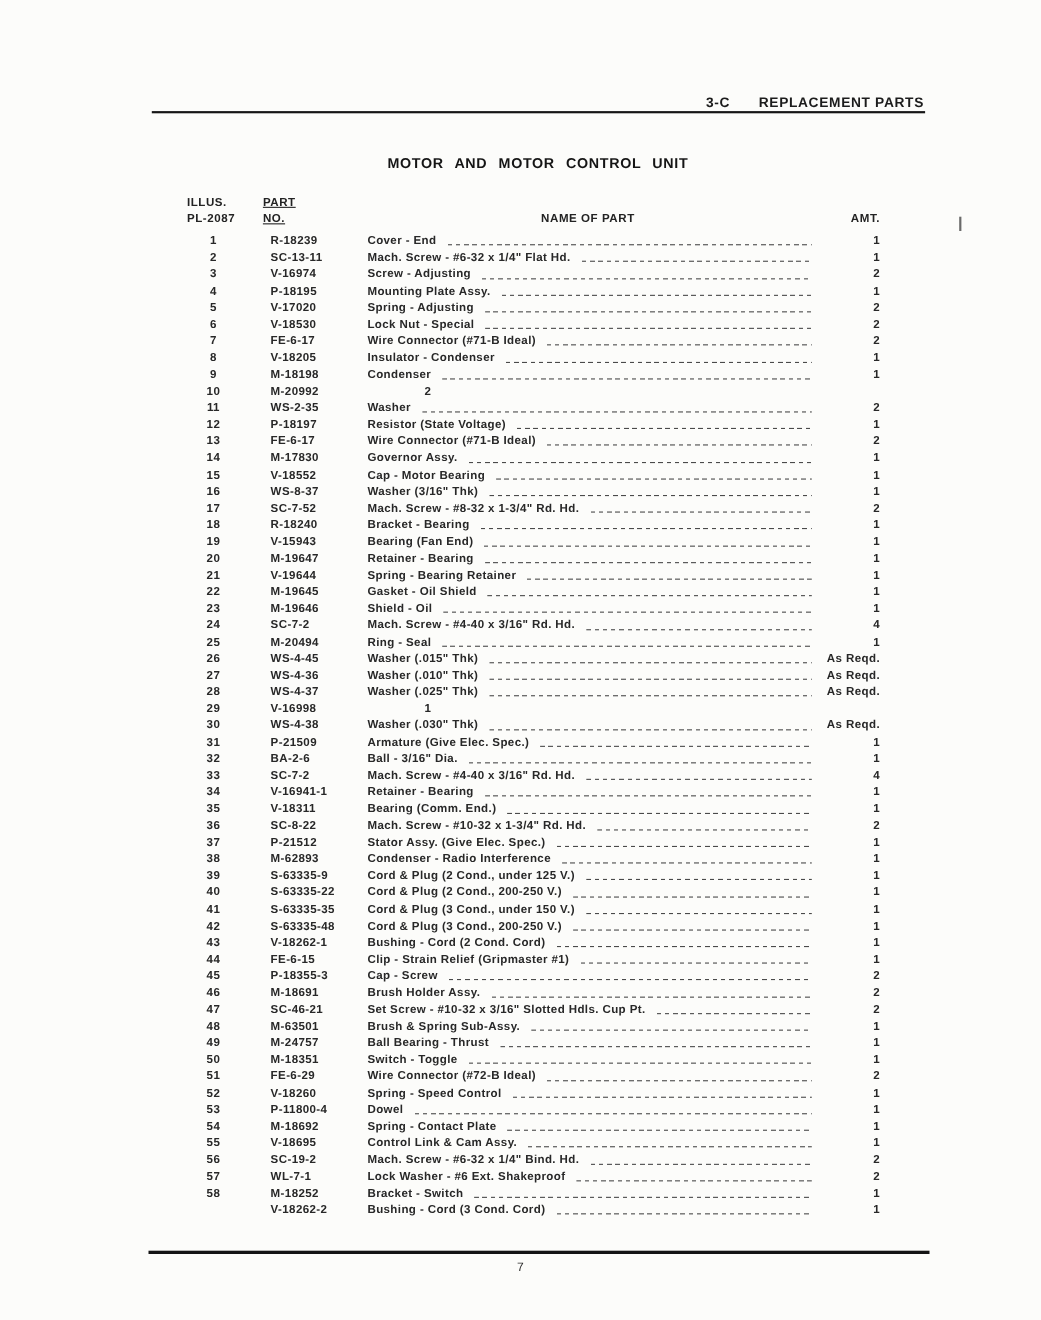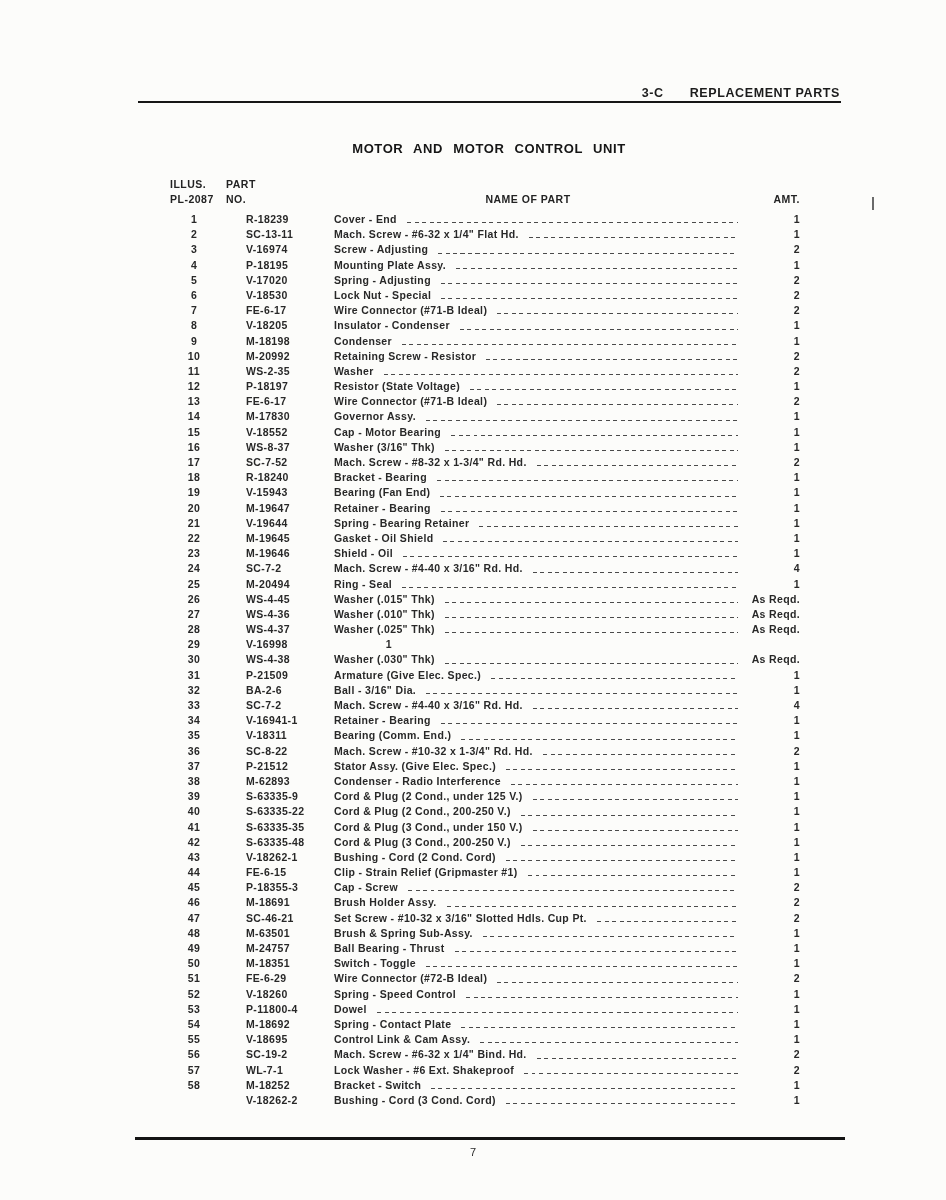--- a/index.html
+++ b/index.html
@@ -35,21 +35,21 @@
     top: 141px; left: 138px; right: 106px;
     text-align: center;
     font-size: 13px;
     font-weight: 700;
     letter-spacing: 0.6px;
     word-spacing: 6px;
     color: #151515;
   }
   
   .col-illus { width: 48px; flex: 0 0 48px; }
-  .col-part  { width: 88px; flex: 0 0 88px; margin-left: 8px; }
+  .col-part  { width: 88px; flex: 0 0 88px; margin-left: 21px; text-decoration: underline; }
   .col-name  { flex: 1 1 auto; display: flex; min-width: 0; }
   .col-amt   { width: 58px; flex: 0 0 58px; text-align: right; white-space: nowrap; }
 
   .col-headers {
     position: absolute;
     top: 177px; left: 170px; right: 146px;
     font-size: 10.5px;
     font-weight: 700;
     letter-spacing: 0.5px;
     line-height: 15px;
@@ -215,24 +215,20 @@
     <span class="cell-name">
           <span>Condenser</span>
           <span class="leader"></span>
         </span>
     <span class="cell-amt">1</span>
   </div>
 
   <div class="row">
     <span class="cell-illus">10</span>
     <span class="cell-part">M-20992</span>
-    <span class="cell-name">
-          <span>Retaining Screw - Resistor</span>
-          <span class="leader"></span>
-        </span>
     <span class="cell-amt">2</span>
   </div>
 
   <div class="row">
     <span class="cell-illus">11</span>
     <span class="cell-part">WS-2-35</span>
     <span class="cell-name">
           <span>Washer</span>
           <span class="leader"></span>
         </span>

